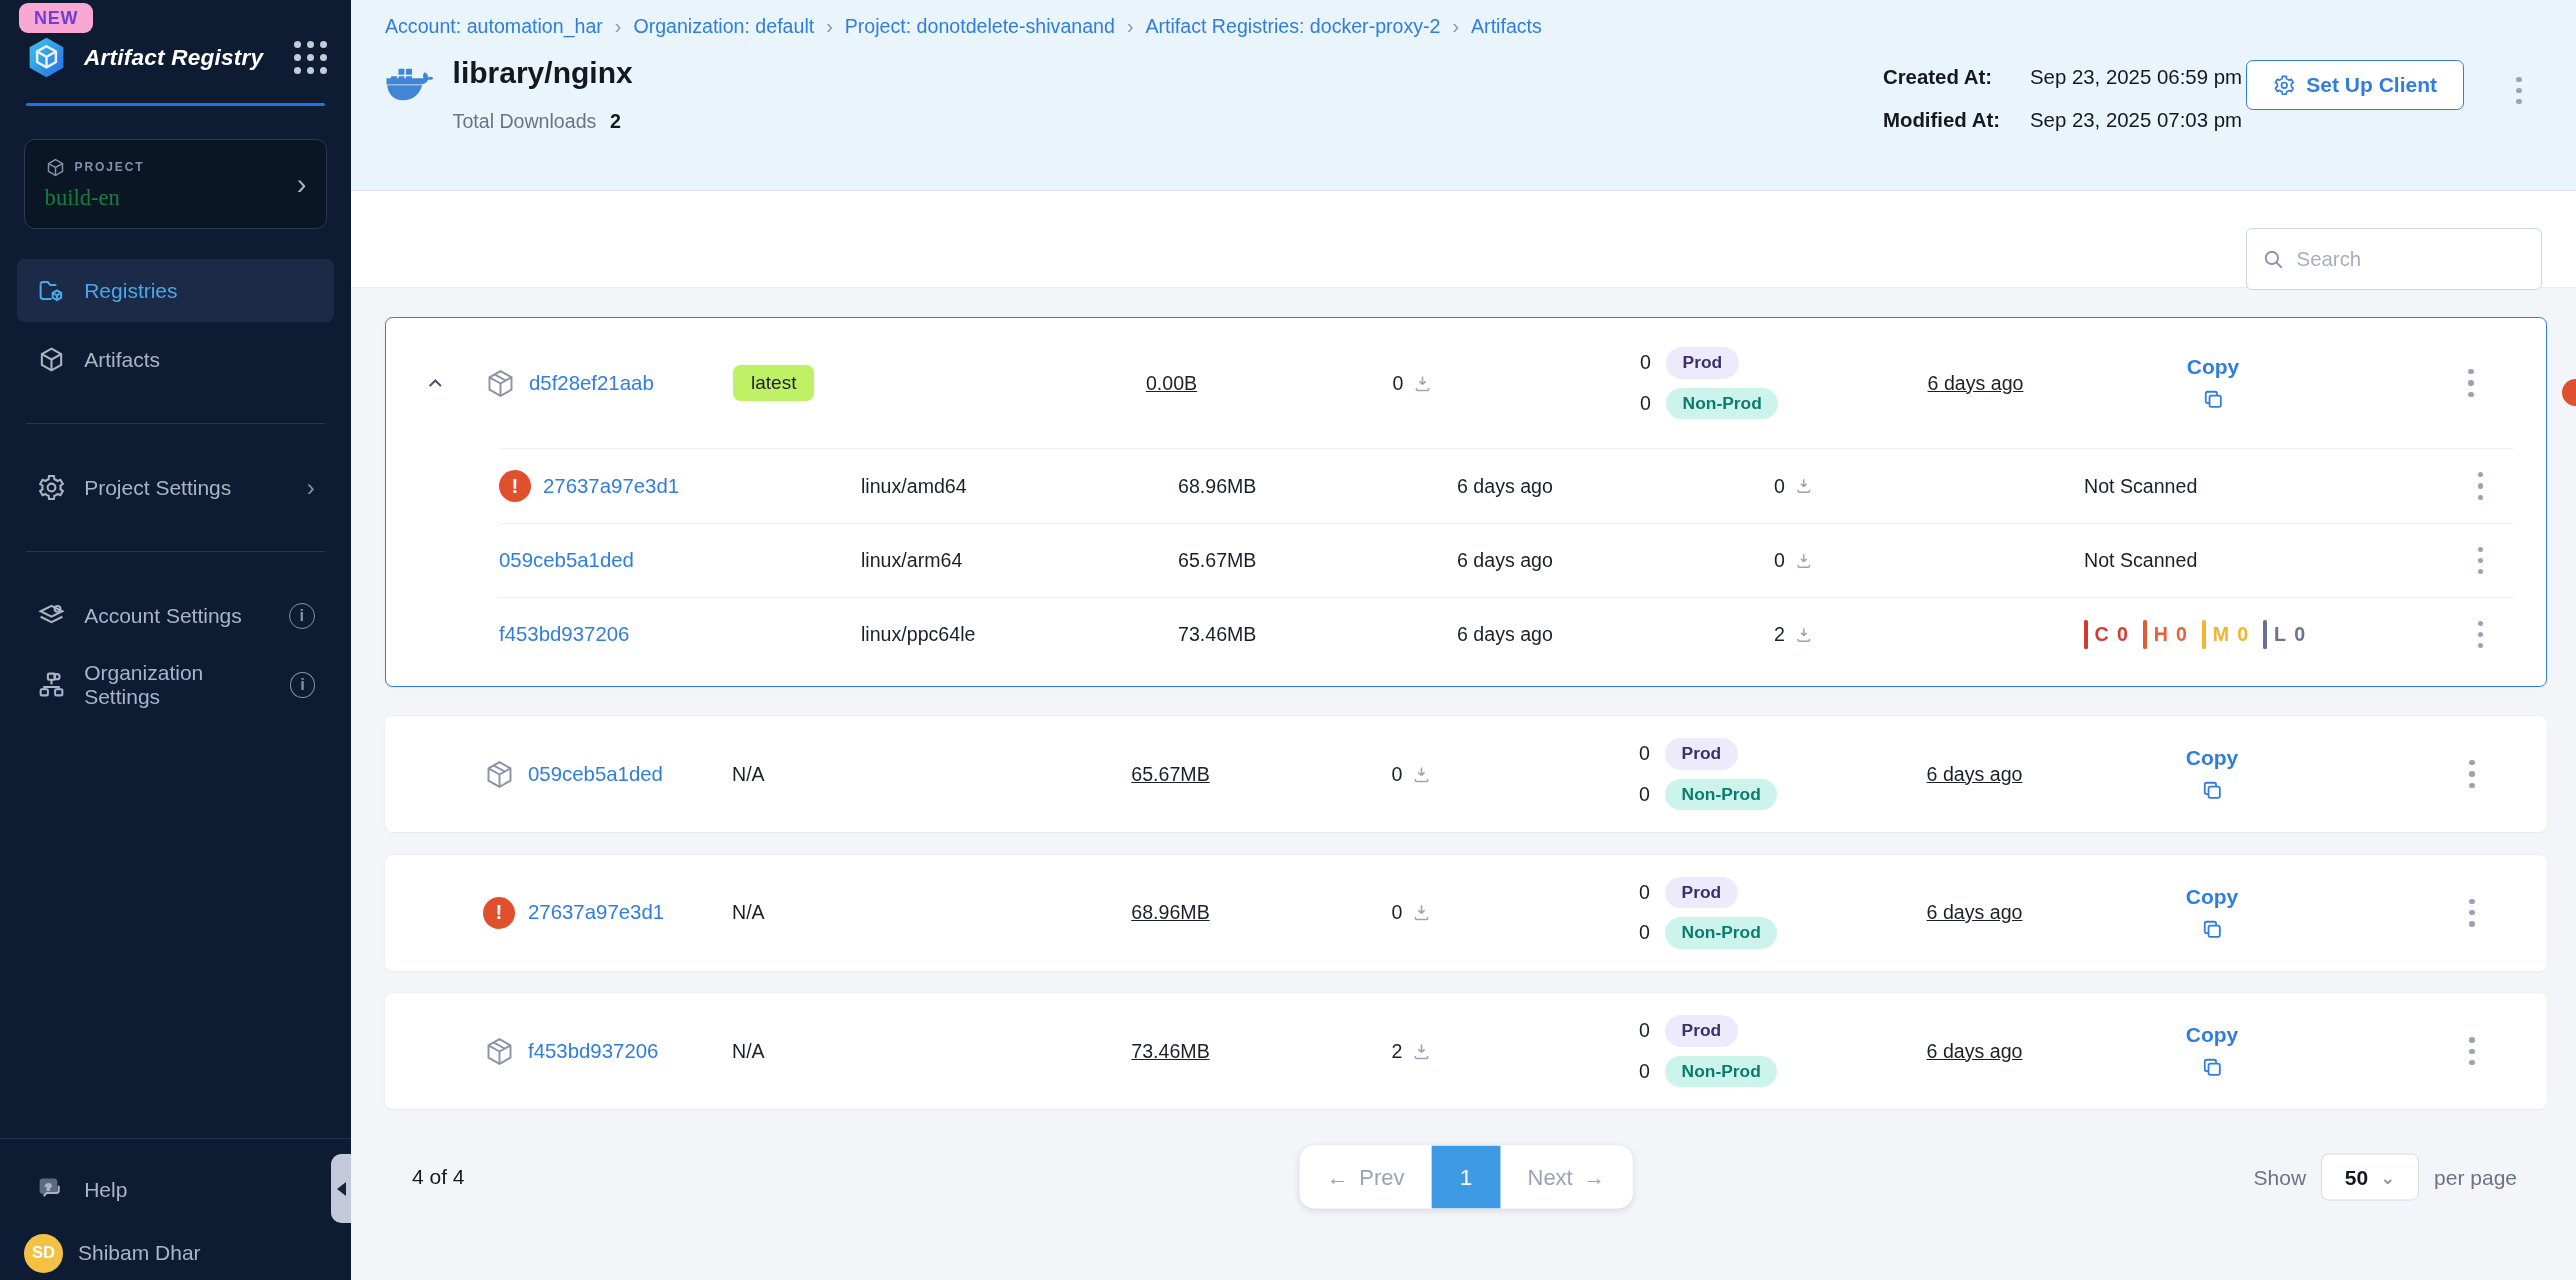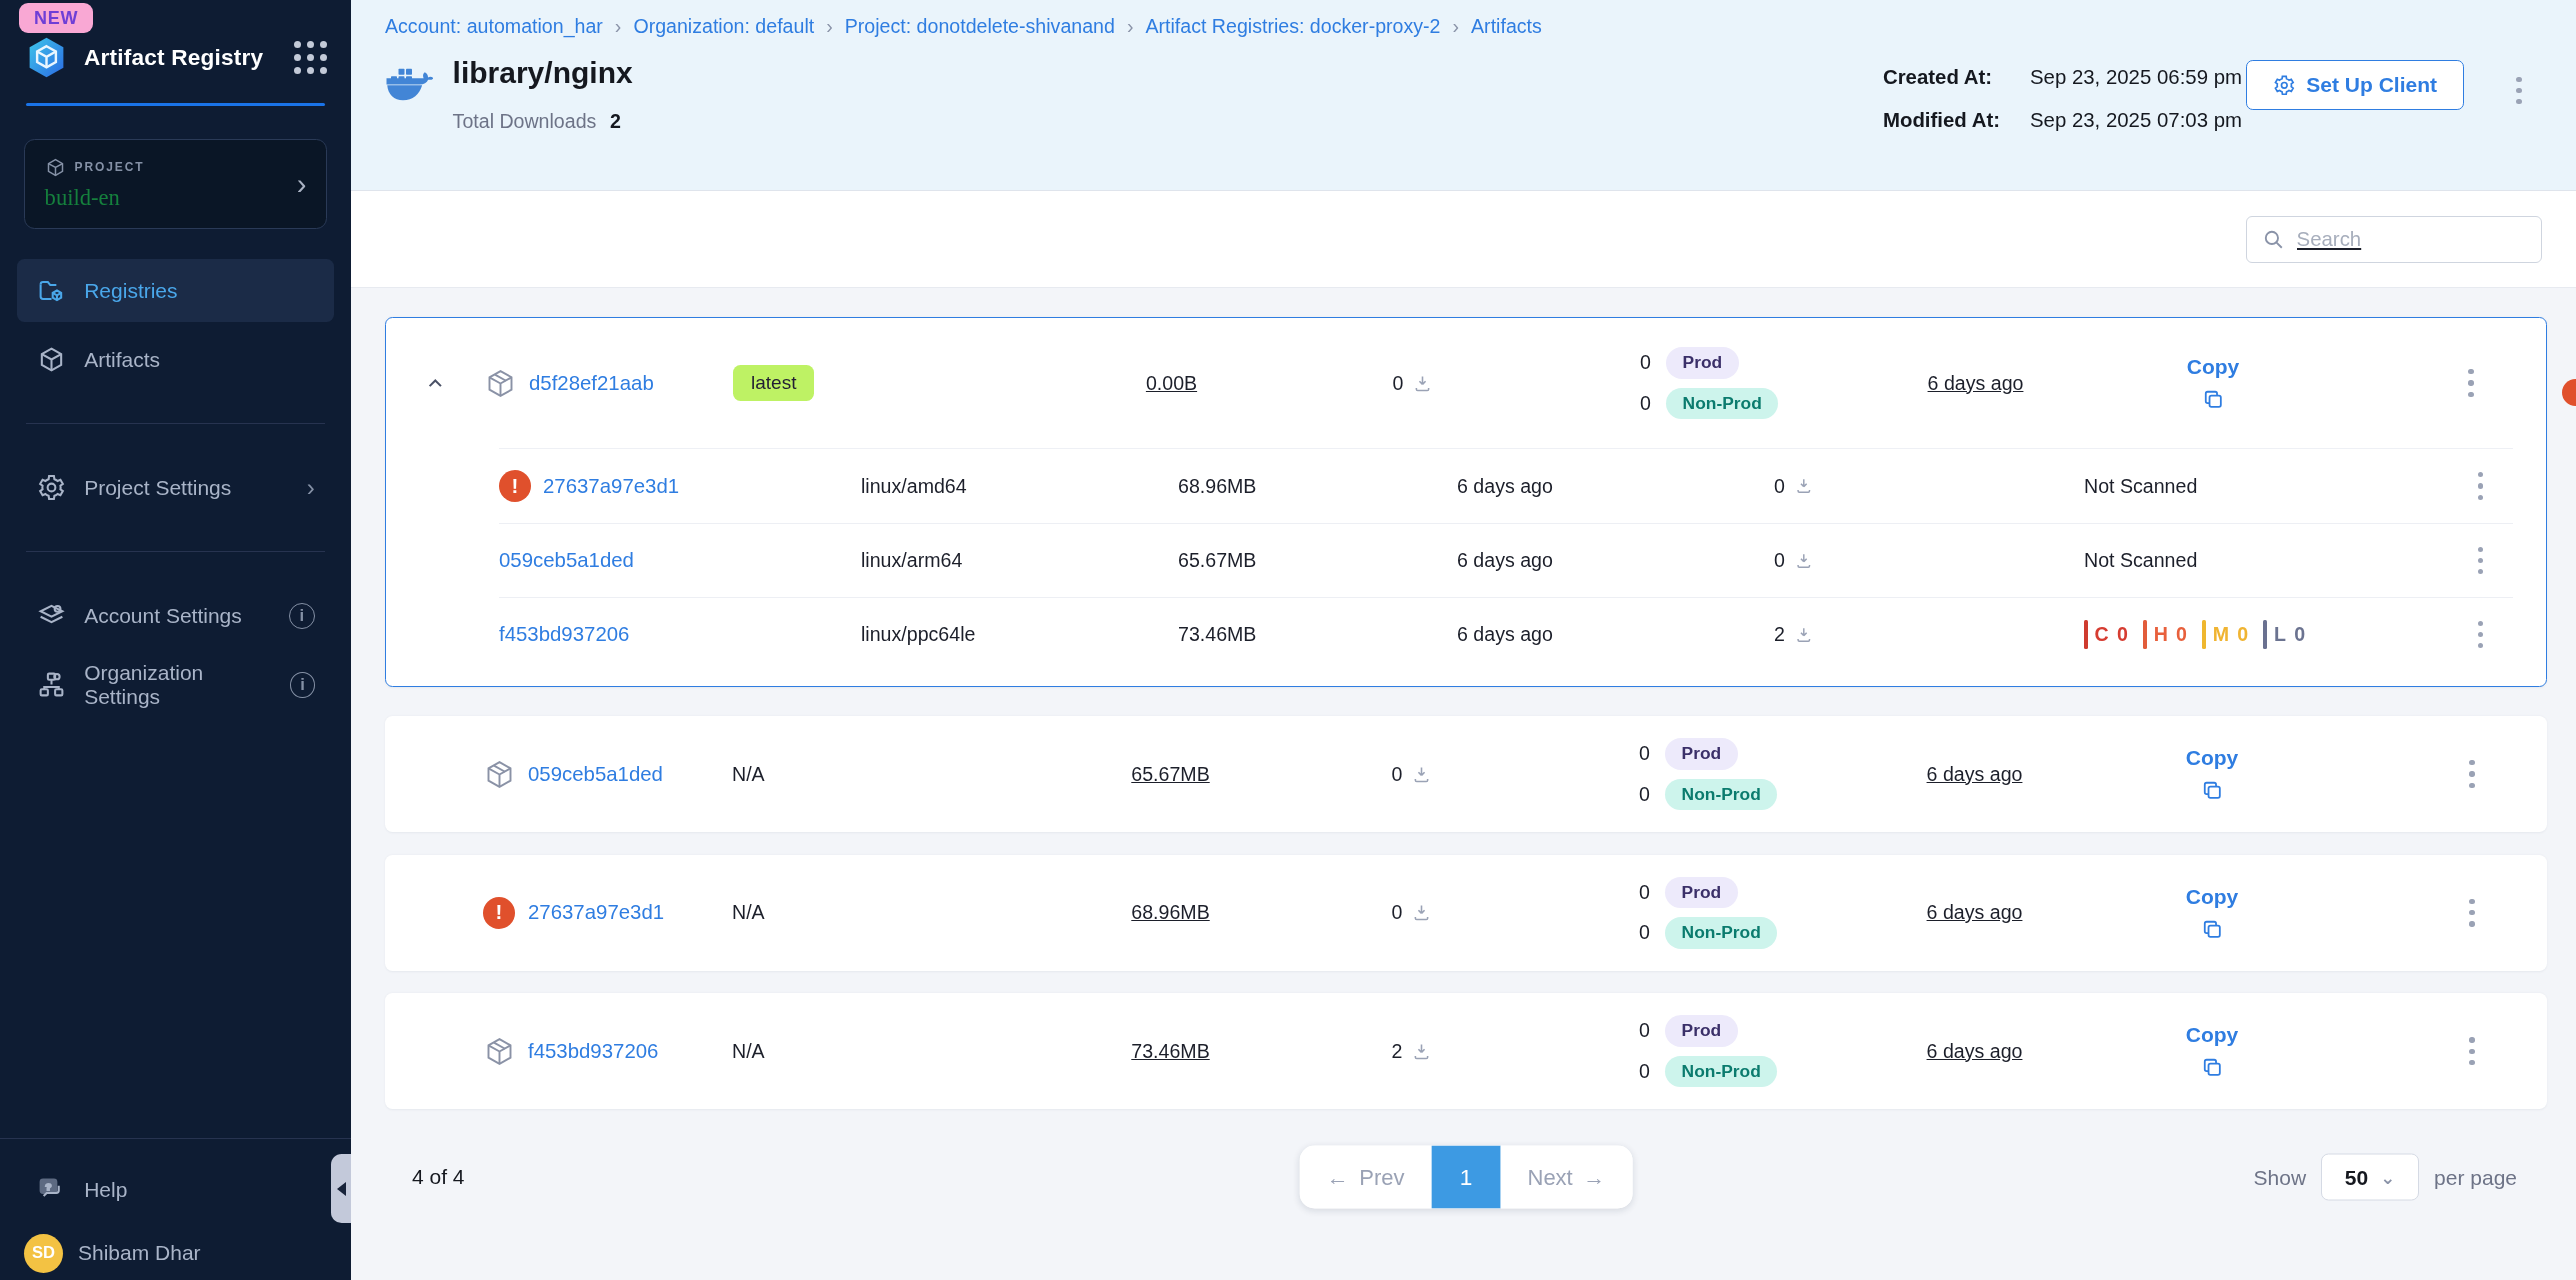--- a/index.html
+++ b/index.html
@@ -15,21 +15,21 @@
     position:absolute; left:0; top:0; bottom:0; width:351px;
     background:#0e1c33; color:#a9b4c8; z-index:5;
   }
   .new-badge {
     position:absolute; top:3px; left:19px; background:#f9a8d4; color:#6f3ed6;
     font-size:18px; font-weight:700; letter-spacing:0.8px;
     padding:4.5px 15px; border-radius:9px; z-index:2;
   }
   .sb-header { display:flex; align-items:center; gap:15px; padding:0 24px; margin-top:35px; }
   .sb-logo { width:45px; height:45px; flex:0 0 auto; }
-  .sb-title { color:#fff; font-size:22.6px; font-weight:700; letter-spacing:0.2px; }
+  .sb-title { color:#fff; font-size:22.6px; font-weight:700; letter-spacing:0.2px;font-style:italic; }
   .grid-icon { margin-left:auto; display:grid; grid-template-columns:repeat(3,7.5px); gap:5.3px; cursor:pointer; }
   .grid-icon i { width:7.5px; height:7.5px; border-radius:50%; background:#c3cad8; }
   .sb-underline { height:3.8px; background:#1a73e8; border-radius:2.3px; margin:22.6px 26.4px 0; }
 
   .project-card {
     margin:33px 24px 0; background:#0a1626; border:1.5px solid #2a3a57; border-radius:10.6px;
     padding:16.6px 19.6px; position:relative; cursor:pointer;
   }
   .project-label-row { display:flex; align-items:center; gap:9px; color:#8591a6; }
   .project-label { font-size:12px; font-weight:700; letter-spacing:1.9px; }
@@ -93,23 +93,23 @@
     background:#fff; border:1.5px solid #2f7de1; border-radius:6.8px; color:#2f7de1;
     font-size:21px; font-weight:600; display:flex; align-items:center; gap:10.6px; cursor:pointer;
   }
   .header-kebab { position:absolute; right:47px; top:69px; }
 
   .kebab { display:flex; flex-direction:column; gap:6px; padding:7.5px; cursor:pointer; }
   .kebab i { width:5.3px; height:5.3px; border-radius:50%; background:#9aa2b5; }
 
   .toolbar { height:97px; background:#fff; position:relative; border-bottom:0.8px solid #e7eaf0; }
   .search-box {
-    position:absolute; right:34px; top:25px; width:296px; height:47px;
+    position:absolute; right:34px; top:37px; width:296px; height:62px;
     border:0.8px solid #cfd5df; border-radius:6px; background:#fff;
-    display:flex; align-items:center; gap:12px; padding:0 15px;text-decoration:underline;
+    display:flex; align-items:center; gap:12px; padding:0 15px;
   }
   .search-box input {
     border:none; outline:none; font-size:20.4px; color:#1c1f2a; width:100%;
     font-family:"Liberation Sans","DejaVu Sans",sans-serif; background:transparent;
   }
   .search-box input::placeholder { color:#a7aebc; }
 
   .content { padding:29px 29px 0 34px; }
 
   

